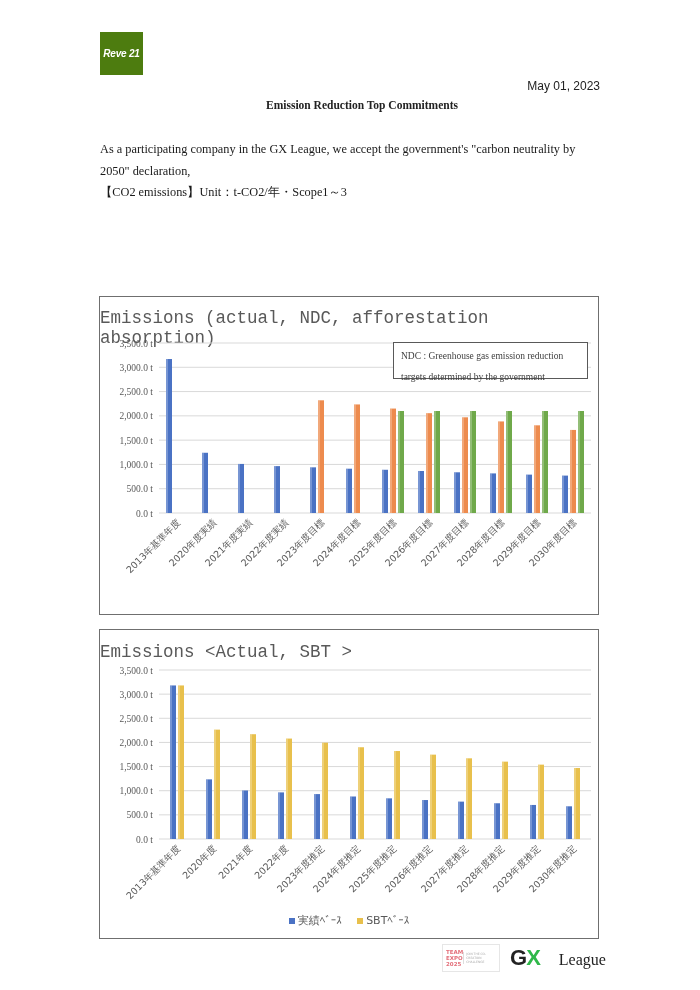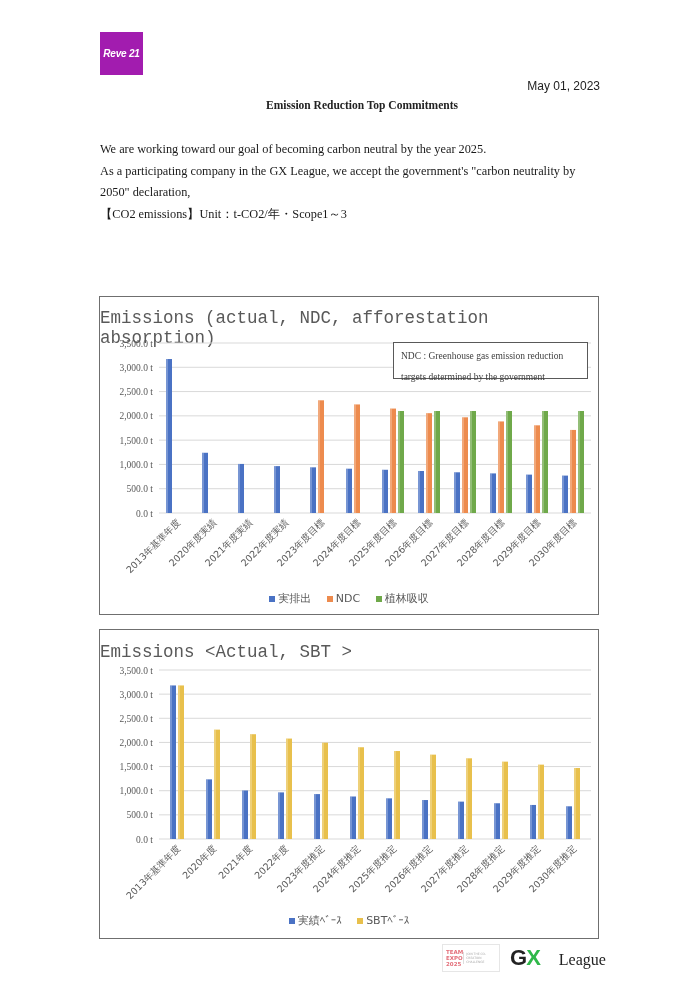--- a/index.html
+++ b/index.html
@@ -1,18 +1,18 @@
 <!DOCTYPE html>
 <html><head>
 <meta charset="utf-8">
 <style>
   html, body { margin: 0; padding: 0; background: #ffffff; }
   body { width: 700px; height: 990px; position: relative; overflow: hidden;
          font-family: "DejaVu Serif", "Liberation Serif", serif; color: #222; }
-  .logo { position: absolute; left: 100px; top: 32px; width: 43px; height: 43px; background: #a21caf;
+  .logo { position: absolute; left: 100px; top: 32px; width: 43px; height: 43px; background: #4d7c0f;
           display: flex; align-items: center; justify-content: center; }
   .logo span { color: #fff; font-family: "Liberation Sans", sans-serif; font-weight: bold; font-style: italic; font-size: 10px; letter-spacing: -0.2px; }
   .date { position: absolute; right: 100px; top: 79px; font-size: 12px; font-family: Liberation Sans, sans-serif; }
   .title { position: absolute; left: 0; width: 700px; top: 99px; text-align: center; font-size: 11.5px; font-weight: bold; font-family: "Liberation Serif", serif; padding-left: 12px; }
   .body-text { position: absolute; left: 100px; top: 139px; width: 505px; font-size: 12.3px; line-height: 21.6px; font-family: "Liberation Serif", serif; color: #1a1a1a; }
   .body-text p { margin: 0; }
   .chart-frame { position: absolute; left: 99px; width: 500px; border: 1.5px solid #6f6f6f; background: #fff; box-sizing: border-box; }
   .chart-frame.top { top: 296px; height: 319px; }
   .chart-frame.bottom { top: 629px; height: 310px; }
   .chart-title { position: absolute; left: 0; right: 0; color: #595959; font-family: Liberation Mono, monospace; font-size: 17.5px; }
@@ -33,21 +33,20 @@
 </head>
 <body>
 
 <div class="logo">
   <span>Reve 21</span>
 </div>
 <div class="date">May 01, 2023</div>
 <div class="title">Emission Reduction Top Commitments</div>
 
 <div class="body-text">
-  <p>We are working toward our goal of becoming carbon neutral by the year 2025.</p>
   <p>As a participating company in the GX League, we accept the government's "carbon neutrality by 2050" declaration,</p>
   <p>【CO2 emissions】Unit：t-CO2/年・Scope1～3</p>
 </div>
 
 <div class="chart-frame top">
   <div class="chart-title" style="top:11px;">Emissions (actual, NDC, afforestation absorption)</div>
   <svg id="chart0" width="500" height="319">
       <line x1="59" x2="491" y1="216" y2="216" stroke="#d9d9d9" stroke-width="1"></line>
       <text x="53" y="219.5" text-anchor="end" font-size="9.5" fill="#595959" font-family="Liberation Serif, serif">0.0 t</text>
       <line x1="59" x2="491" y1="191.71428571428572" y2="191.71428571428572" stroke="#d9d9d9" stroke-width="1"></line>
@@ -123,25 +122,20 @@
       <text x="441" y="226" text-anchor="end" font-size="9.5" fill="#595959" font-family="DejaVu Sans, sans-serif" transform="rotate(-45 441 226)">2029年度目標</text>
       <rect x="462" y="178.6" width="6" height="37.400000000000006" fill="#4a72c4"></rect>
       <rect x="462" y="178.6" width="2" height="37.400000000000006" fill="#ffffff" opacity="0.25"></rect>
       <rect x="470" y="132.94285714285715" width="6" height="83.05714285714285" fill="#ed8b4e"></rect>
       <rect x="470" y="132.94285714285715" width="2" height="83.05714285714285" fill="#ffffff" opacity="0.25"></rect>
       <rect x="478" y="114" width="6" height="102" fill="#6fa94a"></rect>
       <rect x="478" y="114" width="2" height="102" fill="#ffffff" opacity="0.25"></rect>
       <text x="477" y="226" text-anchor="end" font-size="9.5" fill="#595959" font-family="DejaVu Sans, sans-serif" transform="rotate(-45 477 226)">2030年度目標</text>
     </svg>
   <div class="note-box" style="left:293px; top:45px; width:195px; height:37px;">NDC : Greenhouse gas emission reduction targets determined by the government</div>
-  <div class="legend" style="top:294px;">
-    <span class="item"><span class="sw" id="sw0-0" style="background: rgb(74, 114, 196);"></span><span>実排出</span></span>
-    <span class="item"><span class="sw" id="sw0-1" style="background: rgb(237, 139, 78);"></span><span>NDC</span></span>
-    <span class="item"><span class="sw" id="sw0-2" style="background: rgb(111, 169, 74);"></span><span>植林吸収</span></span>
-  </div>
 </div>
 
 <div class="chart-frame bottom">
   <div class="chart-title" style="top:12px;">Emissions &lt;Actual, SBT &gt;</div>
   <svg id="chart1" width="500" height="310">
       <line x1="59" x2="491" y1="209" y2="209" stroke="#d9d9d9" stroke-width="1"></line>
       <text x="53" y="212.5" text-anchor="end" font-size="9.5" fill="#595959" font-family="Liberation Serif, serif">0.0 t</text>
       <line x1="59" x2="491" y1="184.85714285714286" y2="184.85714285714286" stroke="#d9d9d9" stroke-width="1"></line>
       <text x="53" y="188.35714285714286" text-anchor="end" font-size="9.5" fill="#595959" font-family="Liberation Serif, serif">500.0 t</text>
       <line x1="59" x2="491" y1="160.71428571428572" y2="160.71428571428572" stroke="#d9d9d9" stroke-width="1"></line>

